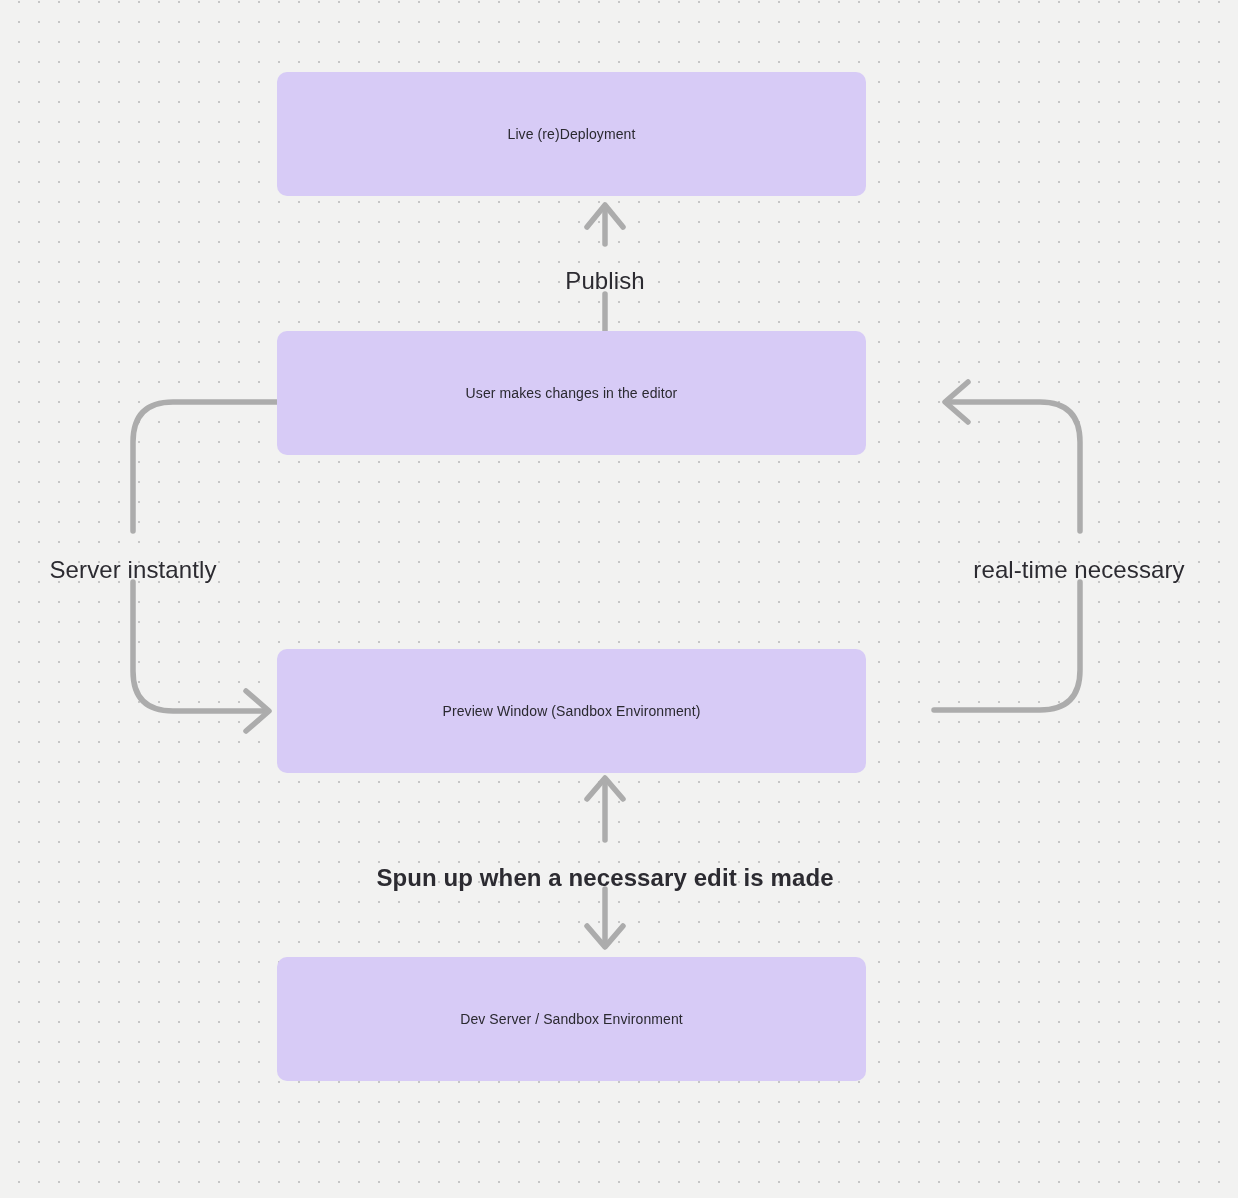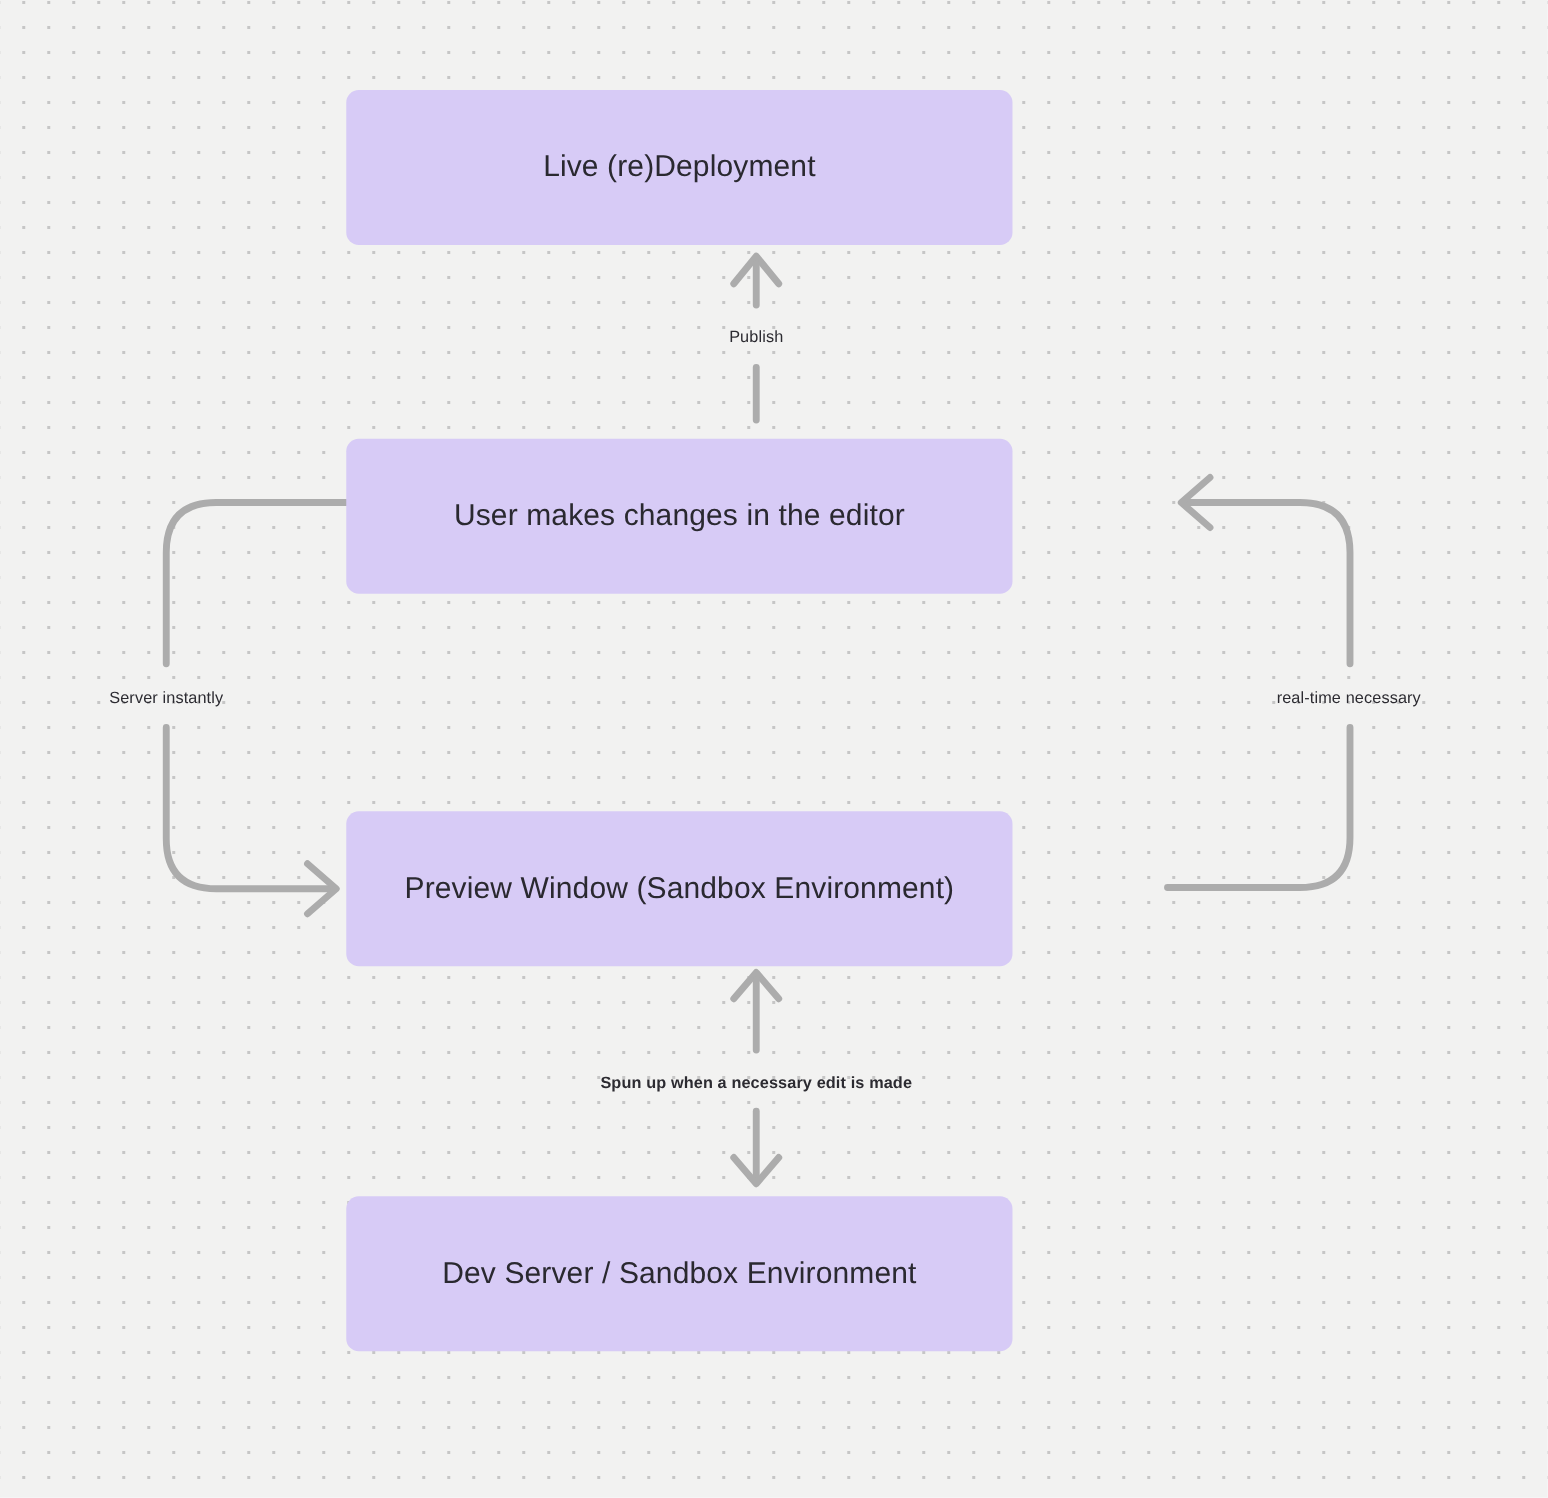--- a/index.html
+++ b/index.html
@@ -27,38 +27,39 @@
   .arrows path {
     fill: none;
     stroke: var(--arrow-color, #acacac);
     stroke-width: 5.5;
     stroke-linecap: round;
     stroke-linejoin: round;
   }
   .node {
     position: absolute;
     left: 277px;
-    width: 533px;
+    width: 589px;
     height: 124px;
     border-radius: 10px;
     background: var(--node-fill, #d7cbf6);
     color: var(--node-text, #2a2930);
     display: flex;
     align-items: center;
     justify-content: center;
-    font-size: 24px;
+    font-size: 14px;
     letter-spacing: 0.1px;
   }
   .edge-label {
     position: absolute;
     transform: translate(-50%, -50%);
     white-space: nowrap;
-    font-size: 13px;
+    font-size: 24px;
     color: var(--label-text, #2c2b31);
     letter-spacing: 0.1px;
+    margin-top: 12px;
   }
 </style>
 </head>
 <body>
 
 <div class="canvas">
 
   <svg class="arrows" viewBox="0 0 1238 1198" xmlns="http://www.w3.org/2000/svg">
 
     <g>
@@ -84,21 +85,21 @@
       <path d="M605 784 L605 840"></path>
       <path d="M605 889 L605 943"></path>
       <path d="M587 926 L605 947 L623 926"></path>
     </g>
   </svg>
 
   <div class="node" style="top:72px;">
     <span>Live (re)Deployment</span>
   </div>
 
-  <div class="node" style="top:351px;">
+  <div class="node" style="top:331px;">
     <span>User makes changes in the editor</span>
   </div>
 
   <div class="node" style="top:957px;">
     <span>Dev Server / Sandbox Environment</span>
   </div>
 
   <div class="node" style="top:649px;">
     <span>Preview Window (Sandbox Environment)</span>
   </div>

